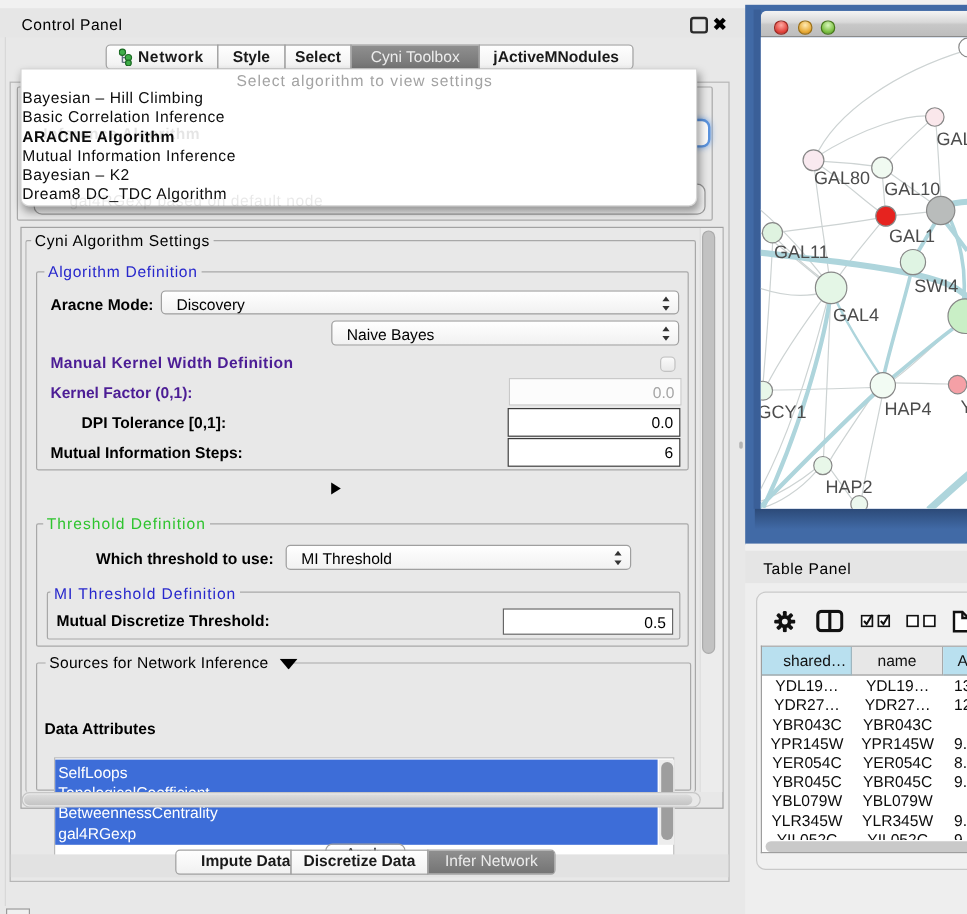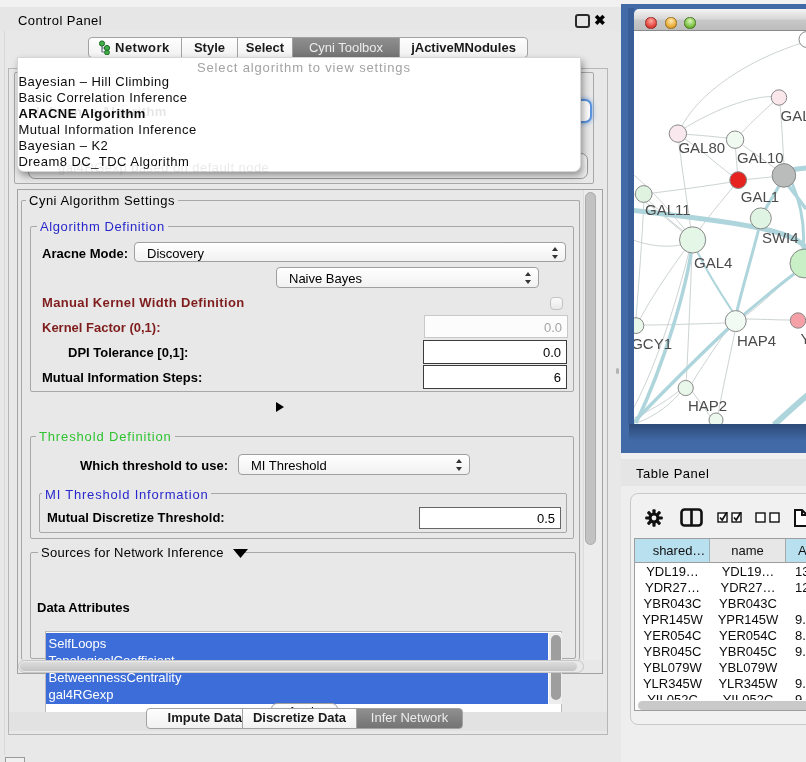--- a/index.html
+++ b/index.html
@@ -2,21 +2,21 @@
 <html><head>
 <meta charset="utf-8">
 <style>
   html,body{margin:0;padding:0;}
   body{width:806px;height:762px;overflow:hidden;background:#e8e8e8;
        font-family:"Liberation Sans",sans-serif;}
   #page{position:relative;width:806px;height:762px;overflow:hidden;}
   .a{position:absolute;}
   .lbl{position:absolute;font-size:13px;color:#000;white-space:nowrap;}
   .b{font-weight:bold;}
-  .gray{color:#7f1d1d;}
+  .gray{color:#4c1d95;}
   .combo{position:absolute;background:linear-gradient(#ffffff,#f1f1f1);
          border:1px solid #9f9f9f;border-radius:4px;box-sizing:border-box;}
   .combo .ct{position:absolute;left:12px;top:3px;font-size:13px;color:#000;white-space:nowrap;}
   .spin{position:absolute;right:6px;top:3px;width:8px;height:14px;}
   .field{position:absolute;box-sizing:border-box;background:#fff;border:1.5px solid #3c3c3c;
          font-size:13px;color:#000;text-align:right;padding:2px 5px 0 0;}
   .gbox{position:absolute;border:1px solid #a8a8a8;border-radius:2px;box-sizing:border-box;}
   .gtitle{position:absolute;font-size:13px;background:#e8e8e8;padding:0 3px;white-space:nowrap;}
   .tabrow{position:absolute;height:21px;}
   .tab{position:absolute;top:0;height:21px;box-sizing:border-box;
@@ -81,21 +81,21 @@
   <div class="gtitle" style="left:37px;top:219px;color:#2727cc;letter-spacing:0.6px;">Algorithm Definition</div>
 
   <div class="lbl b" style="left:42px;top:246px;">Aracne Mode:</div>
   <div class="combo" style="left:134px;top:242px;width:432px;height:20px;">
     <span class="ct">Discovery</span>
     <svg class="spin" viewBox="0 0 8 14">
         <path d="M1 5 L4 1 L7 5 Z M1 9 L4 13 L7 9 Z" fill="#333"></path>
       </svg>
   </div>
 
-  <div class="combo" style="left:276px;top:267px;width:263px;height:20.5px;text-decoration:underline;">
+  <div class="combo" style="left:276px;top:267px;width:290px;height:20.5px;text-decoration:underline;">
     <span class="ct">Naive Bayes</span>
     <svg class="spin" viewBox="0 0 8 14">
         <path d="M1 5 L4 1 L7 5 Z M1 9 L4 13 L7 9 Z" fill="#333"></path>
       </svg>
   </div>
 
   <div class="lbl b gray" style="left:42px;top:295px;letter-spacing:0.35px;">Manual Kernel Width Definition</div>
   <div class="a" style="left:550px;top:297px;width:13px;height:13px;border:1px solid #c2c2c2;border-radius:4px;background:linear-gradient(#fafafa,#e9e9e9);box-sizing:border-box;"></div>
 
   <div class="lbl b gray" style="left:42px;top:320px;">Kernel Factor (0,1):</div>
@@ -108,29 +108,29 @@
   <div class="field" style="left:423px;top:365px;width:144px;height:23.5px;padding-top:4px;">6</div>
 
   <svg class="a" style="left:275px;top:401px;" width="10" height="12" viewBox="0 0 10 12">
       <path d="M1 1 L9 6 L1 11 Z" fill="#000"></path>
     </svg>
 
   <div class="gbox" style="left:30px;top:436px;width:544px;height:103px;"></div>
   <div class="gtitle" style="left:36px;top:429px;color:#2fc42f;letter-spacing:0.85px;">Threshold Definition</div>
 
   <div class="lbl b" style="left:80px;top:458px;">Which threshold to use:</div>
-  <div class="combo" style="left:238px;top:454px;width:232px;height:21px;padding-left:29px;">
+  <div class="combo" style="left:238px;top:454px;width:288px;height:21px;padding-left:29px;">
     <span class="ct">MI Threshold</span>
     <svg class="spin" viewBox="0 0 8 14">
         <path d="M1 5 L4 1 L7 5 Z M1 9 L4 13 L7 9 Z" fill="#333"></path>
       </svg>
   </div>
 
   <div class="gbox" style="left:39px;top:493px;width:528px;height:40px;"></div>
-  <div class="gtitle" style="left:42px;top:487px;color:#2727cc;letter-spacing:0.8px;">MI Threshold Information</div>
+  <div class="gtitle" style="left:42px;top:487px;color:#2727cc;letter-spacing:0.8px;">MI Threshold Definition</div>
 
   <div class="lbl b" style="left:47px;top:510px;">Mutual Discretize Threshold:</div>
   <div class="field" style="left:419px;top:506.5px;width:142px;height:22px;border:1px solid #666;padding-top:3px;">0.5</div>
 
   <div class="gbox" style="left:30px;top:552px;width:546px;height:107px;"></div>
   <div class="gtitle" style="left:38px;top:545px;color:#000;letter-spacing:0.25px;">Sources for Network Inference &nbsp;&nbsp;&nbsp;</div>
   <svg class="a" style="left:233px;top:549px;" width="15" height="9" viewBox="0 0 15 9">
       <path d="M0 0 L15 0 L7.5 9 Z" fill="#000"></path>
     </svg>
 

